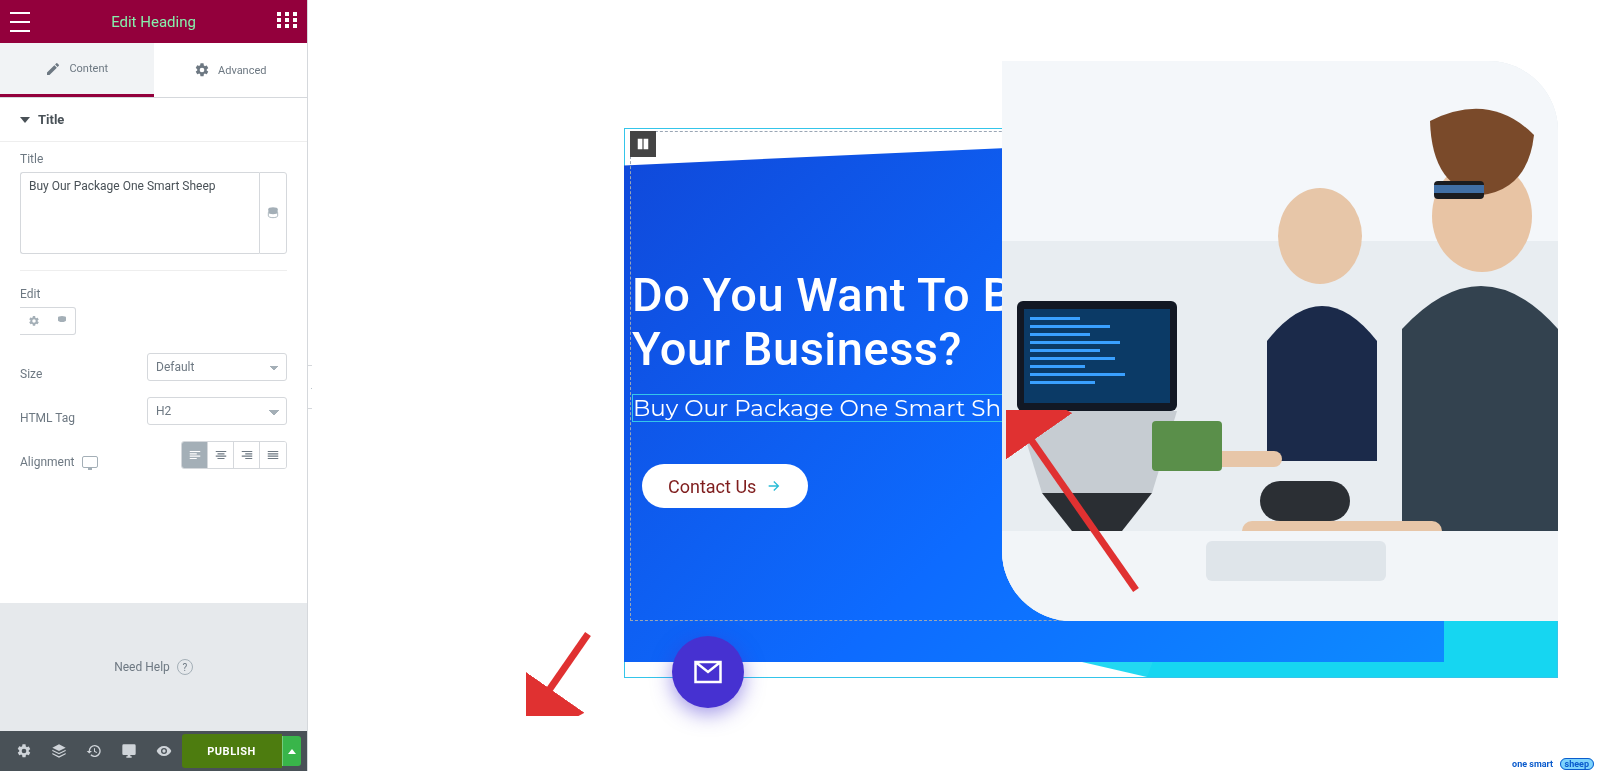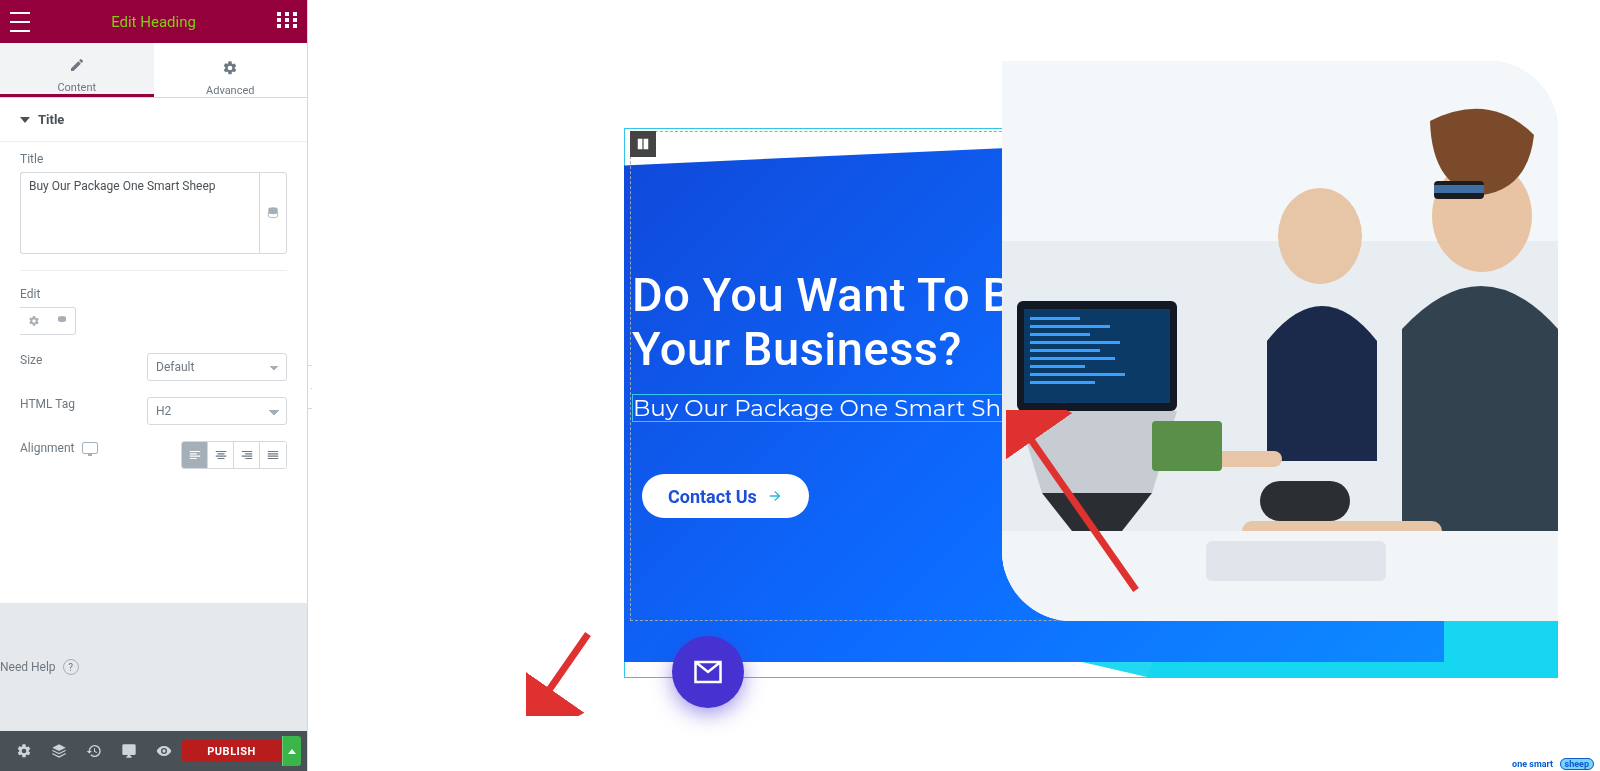--- a/index.html
+++ b/index.html
@@ -1,64 +1,64 @@
 <!DOCTYPE html>
 <html><head>
 <meta charset="utf-8">
 <style>
   *{box-sizing:border-box;margin:0;padding:0;font-family:Roboto,Arial,sans-serif}
   body{width:1600px;height:771px;overflow:hidden;background:#fff;position:relative}
   
   #panel{position:absolute;left:0;top:0;width:308px;height:771px;background:#e6e9ec;display:flex;flex-direction:column;border-right:1px solid #d5d8dc}
-  #panel-header{height:43px;background:#93003c;color:#84cc16;display:flex;align-items:center;justify-content:space-between;padding:0 10px}
+  #panel-header{height:43px;background:#93003c;color:#86efac;display:flex;align-items:center;justify-content:space-between;padding:0 10px}
   #panel-header .title{flex:1;text-align:center;font-size:15px;font-weight:400}
   .hb-icon,.grid-icon{width:20px;height:20px;display:flex;flex-direction:column;justify-content:space-between;cursor:pointer}
   .hb-icon span{height:2px;background:#fff}
   .grid-icon{display:grid;grid-template-columns:repeat(3,4px);grid-auto-rows:4px;gap:2px}
   .grid-icon span{background:#fff}
   
   #tabs{height:55px;background:#fff;display:flex;border-bottom:1px solid #d5d8dc}
-  .tab{flex:1;display:flex;flex-direction:column;align-items:center;justify-content:flex-end;font-size:11px;color:#6d7882;gap:8px;cursor:pointer}
+  .tab{flex:1;display:flex;flex-direction:row;align-items:center;justify-content:center;font-size:11px;color:#6d7882;gap:8px;cursor:pointer}
   .tab.active{background:#f1f3f5;color:#6d7882;border-bottom:3px solid #93003c}
   .tab svg{width:16px;height:16px;fill:#6d7882}
   
   #controls{flex:1;background:#fff;overflow:auto}
   .section-hdr{display:flex;align-items:center;gap:8px;padding:14px 20px;font-size:13px;font-weight:700;color:#495157;border-bottom:1px solid #eee;cursor:pointer}
   .section-hdr .caret{width:0;height:0;border-left:5px solid transparent;border-right:5px solid transparent;border-top:6px solid #495157}
   .ctrl{padding:10px 20px}
   .ctrl-label{font-size:12px;color:#6d7882;margin-bottom:6px;display:block}
   .title-wrap{display:flex}
   textarea.title-input{flex:1;height:82px;border:1px solid #d5d8dc;border-right:none;border-radius:3px 0 0 3px;padding:6px 8px;font-size:12px;color:#495157;resize:none}
   .dyn-btn{width:28px;border:1px solid #d5d8dc;border-radius:0 3px 3px 0;background:#fff;display:flex;align-items:center;justify-content:center;cursor:pointer}
   .dyn-btn svg{width:14px;height:14px;fill:#a4afb7}
   .hr{height:1px;background:#eee;margin:6px 20px}
   .link-row{display:flex}
   .link-row input{flex:1;height:28px;border:1px solid #d5d8dc;border-right:none;border-radius:3px 0 0 3px;padding:0 8px;font-size:12px;color:#6d7882}
   .link-row .mini{width:28px;height:28px;border:1px solid #d5d8dc;border-left:none;background:#fff;display:flex;align-items:center;justify-content:center;cursor:pointer}
   .link-row .mini:first-of-type{border-right:none}
   .link-row .mini:last-of-type{border-radius:0 3px 3px 0}
-  .inline-row{display:flex;align-items:flex-start;justify-content:space-between;padding:8px 20px}
+  .inline-row{display:flex;align-items:flex-end;justify-content:space-between;padding:8px 20px}
   .inline-row .ctrl-label{margin:0}
   .sel{width:140px;height:28px;border:1px solid #d5d8dc;border-radius:3px;background:#fff;font-size:12px;color:#6d7882;padding:0 8px;appearance:none;background-image:linear-gradient(45deg,transparent 50%,#a4afb7 50%),linear-gradient(135deg,#a4afb7 50%,transparent 50%);background-position:right 12px top 12px,right 7px top 12px;background-size:5px 5px;background-repeat:no-repeat}
   .align-group{display:flex;border:1px solid #d5d8dc;border-radius:3px;overflow:hidden}
   .align-btn{width:26px;height:26px;background:#fff;display:flex;align-items:center;justify-content:center;border-right:1px solid #d5d8dc;cursor:pointer}
   .align-btn:last-child{border-right:none}
   .align-btn.on{background:#a4afb7}
   .align-btn svg{width:14px;height:14px;fill:#6d7882}
   .align-btn.on svg{fill:#fff}
   .resp-icon{width:16px;height:12px;border:1px solid #a4afb7;border-radius:2px;margin-left:8px;position:relative}
   .resp-icon:after{content:"";position:absolute;bottom:-3px;left:5px;width:4px;height:2px;background:#a4afb7}
   
-  #help-zone{background:#e6e9ec;text-align:left;padding:56px 0;font-size:12px;color:#6d7882}
+  #help-zone{background:#e6e9ec;text-align:center;padding:56px 0;font-size:12px;color:#6d7882}
   #help-zone .q{display:inline-flex;width:16px;height:16px;border:1px solid #a4afb7;border-radius:50%;align-items:center;justify-content:center;font-size:10px;margin-left:4px}
   
   #bottom{height:40px;background:#495157;display:flex;align-items:center;padding:0 6px;gap:0}
   .bb{width:40px;height:40px;display:flex;align-items:center;justify-content:center;cursor:pointer}
   .bb svg{width:16px;height:16px;fill:#cfd4d9}
-  #publish{flex:0 0 100px;height:22px;margin-left:auto;background:#b91c1c;color:#fff;border:none;border-radius:3px 0 0 3px;font-size:11px;font-weight:700;letter-spacing:.5px;cursor:pointer}
+  #publish{flex:0 0 100px;height:34px;margin-left:auto;background:#4d7c0f;color:#fff;border:none;border-radius:3px 0 0 3px;font-size:11px;font-weight:700;letter-spacing:.5px;cursor:pointer}
   #publish-caret{width:22px;height:30px;background:#39b54a;border-left:1px solid rgba(255,255,255,.3);border-radius:0 3px 3px 0;display:flex;align-items:center;justify-content:center;cursor:pointer}
   #publish-caret span{width:0;height:0;border-left:4px solid transparent;border-right:4px solid transparent;border-bottom:5px solid #fff}
   
   #collapse{position:absolute;left:308px;top:365px;width:14px;height:44px;background:#fff;border:1px solid #d5d8dc;border-left:none;border-radius:0 4px 4px 0;display:flex;align-items:center;justify-content:center;font-size:10px;color:#a4afb7;cursor:pointer}
   
   #canvas{position:absolute;left:312px;top:0;right:0;bottom:24px;background:#fff}
   
   #sec-tab{position:absolute;left:898px;top:104px;width:86px;height:24px;background:#34c5ea;border-radius:8px 8px 0 0;display:flex;align-items:center;justify-content:center;gap:14px}
   #sec-tab span{color:#fff;font-size:13px;line-height:1}
   
@@ -74,21 +74,21 @@
   #col-handle svg{width:14px;height:14px;fill:#fff}
   
   #h1{position:absolute;left:320px;top:268px;font-family:Montserrat,Arial,sans-serif;font-size:47px;font-weight:500;color:#fff;line-height:1.15;letter-spacing:.5px}
   
   #heading-box{position:absolute;left:320px;top:394px;width:588px;height:28px;border:1px solid #34c5ea;display:flex;align-items:center}
   #heading-box .txt{font-family:Montserrat,Arial,sans-serif;font-size:23px;color:#fff;font-weight:400}
   #heading-box .txt::after{content:"";display:inline-block;width:1px;height:22px;background:#fff;margin-left:1px;vertical-align:middle}
   #heading-edit{position:absolute;right:0;top:0;width:26px;height:28px;background:#34c5ea;display:flex;align-items:center;justify-content:center}
   #heading-edit svg{width:14px;height:14px;fill:#fff}
   
-  #contact{position:absolute;left:330px;top:474px;height:44px;padding:0 26px;border-radius:22px;background:#fff;color:#1d4ed8;border:none;font-family:Montserrat,Arial,sans-serif;font-size:18px;font-weight:700;display:flex;align-items:center;gap:10px;cursor:pointer}
+  #contact{position:absolute;left:330px;top:464px;height:44px;padding:0 26px;border-radius:22px;background:#fff;color:#7f1d1d;border:none;font-family:Montserrat,Arial,sans-serif;font-size:18px;font-weight:400;display:flex;align-items:center;gap:10px;cursor:pointer}
   #contact svg{width:16px;height:16px;fill:#29bcd6}
   
   #fab{position:absolute;left:360px;top:636px;width:72px;height:72px;border-radius:50%;background:#4631d1;display:flex;align-items:center;justify-content:center;box-shadow:0 6px 20px rgba(70,49,209,.5);cursor:pointer}
   #fab svg{width:30px;height:30px;fill:#fff}
   
   #photo{position:absolute;right:42px;top:61px;width:556px;height:560px;border-radius:0 70px 0 70px;overflow:hidden;background:linear-gradient(180deg,#e9eef2 0%,#dfe5ea 100%)}
   #photo svg{width:100%;height:100%}
   
   .arrow{position:absolute;pointer-events:none}
   #arrow1{left:694px;top:410px;width:140px;height:190px}

